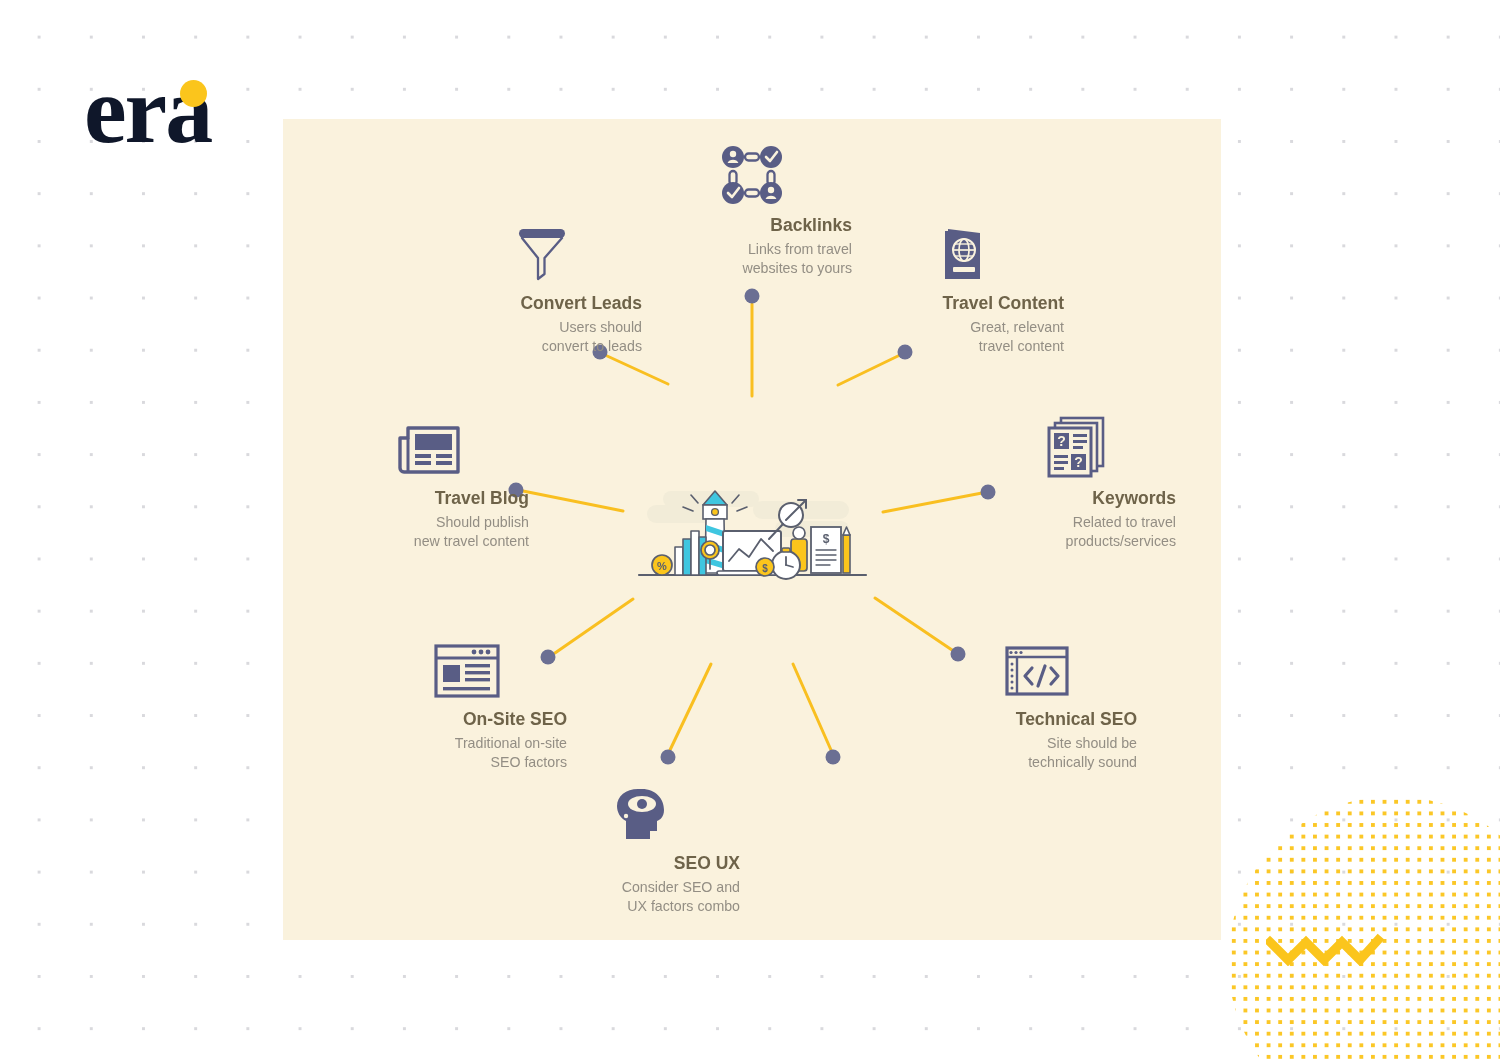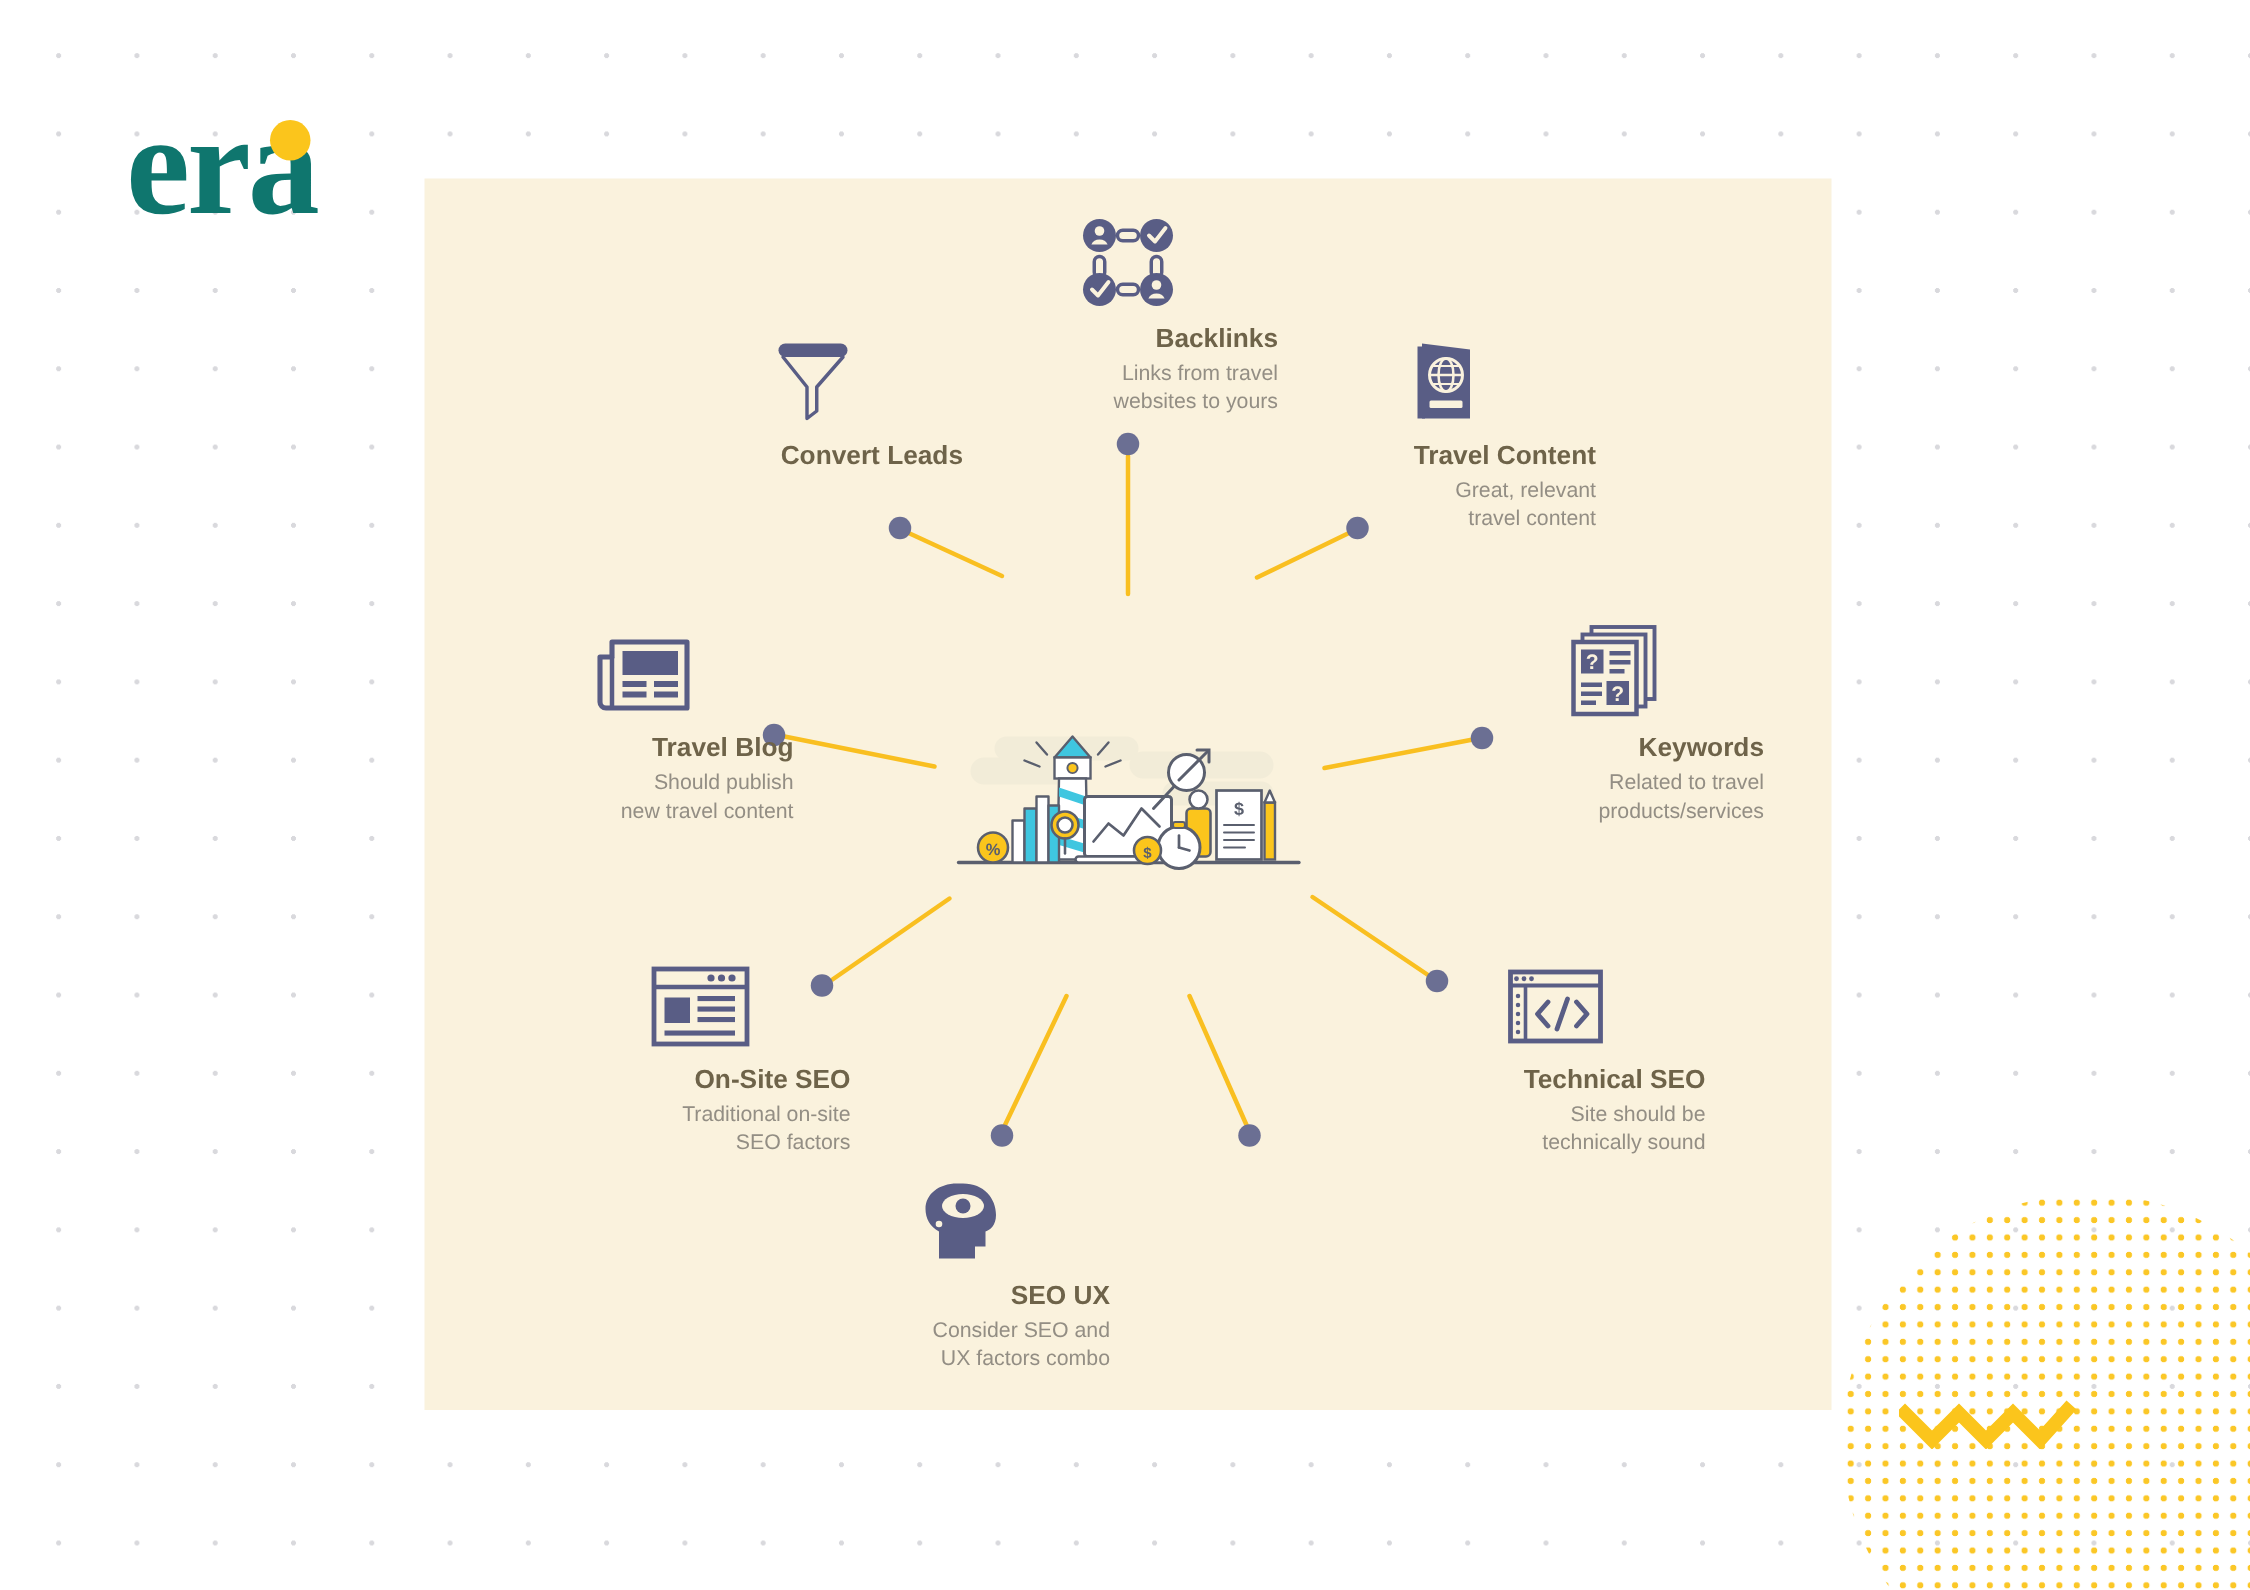--- a/index.html
+++ b/index.html
@@ -55,21 +55,21 @@
     left: 84px;
     top: 60px;
     width: 230px;
     height: 100px;
   }
   #logo .logo-word {
     font-family: "Liberation Serif", serif;
     font-weight: bold;
     font-size: 96px;
     line-height: 100px;
-    color: #0f766e;
+    color: #0f172a;
     letter-spacing: -2px;
     position: relative;
   }
   #logo .logo-dot {
     position: absolute;
     left: 96px;
     top: 20px;
     width: 27px;
     height: 27px;
     border-radius: 50%;
@@ -308,20 +308,22 @@
   </div>
 
   <div class="node" style="left:259px; top:98px;">
     <div class="icon-wrap">
       <svg width="62" height="56" viewBox="0 0 62 56">
         <rect x="8" y="2" width="46" height="9" rx="4.5" fill="#595d85"></rect>
         <path d="M11 11 L27 31 L27 52 L33.5 47 L33.5 31 L51 11" fill="none" stroke="#595d85" stroke-width="2.3" stroke-linejoin="round" stroke-linecap="round"></path>
       </svg>
     </div>
     <div class="node-title">Convert Leads</div>
+    <div class="node-desc">Users should
+convert to leads</div>
   </div>
 
   <div class="node" style="left:681px; top:98px;">
     <div class="icon-wrap">
       <svg width="54" height="58" viewBox="0 0 54 58">
         <path d="M11 4 L43 8 L43 54 L11 54 Z" fill="#595d85"></path>
         <rect x="8" y="6" width="5" height="48" fill="#595d85"></rect>
         <circle cx="27" cy="25" r="11" fill="none" stroke="#faf2dd" stroke-width="2"></circle>
         <ellipse cx="27" cy="25" rx="5" ry="11" fill="none" stroke="#faf2dd" stroke-width="1.7"></ellipse>
         <line x1="16" y1="25" x2="38" y2="25" stroke="#faf2dd" stroke-width="1.7"></line>

